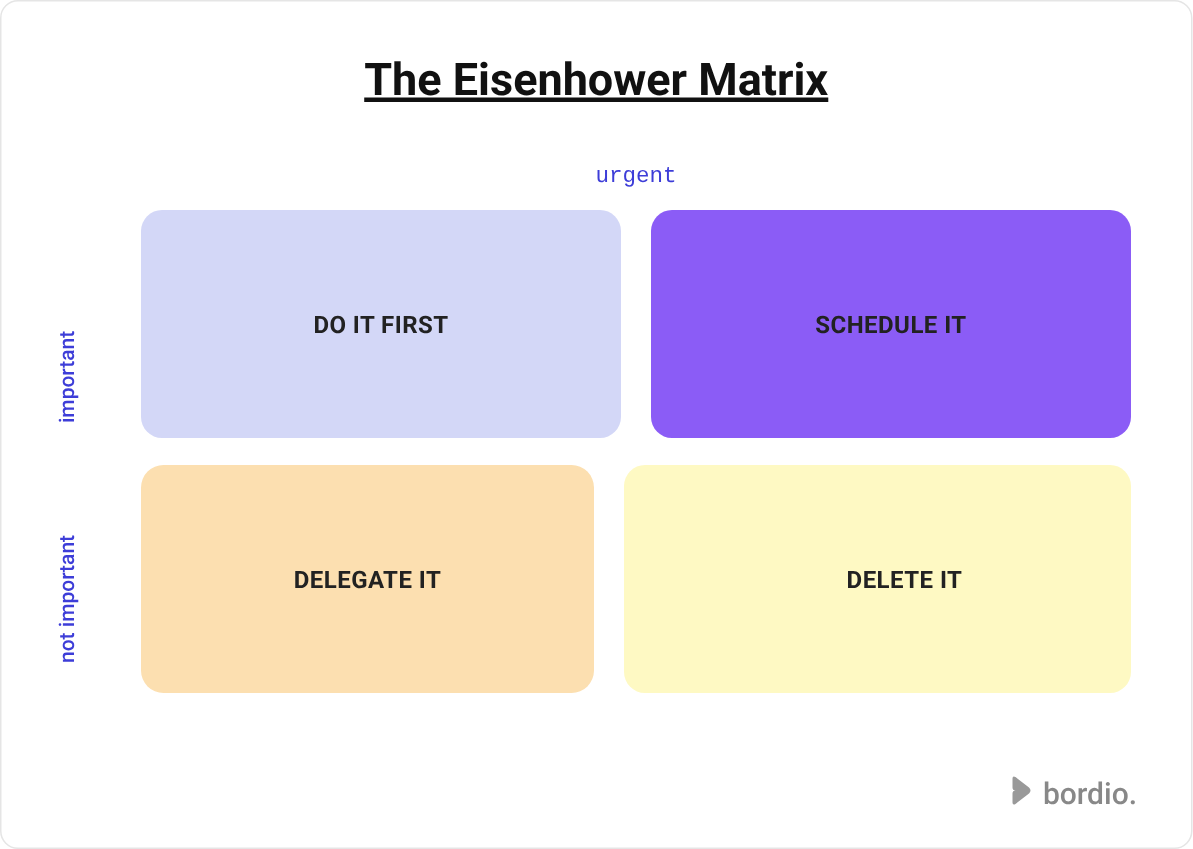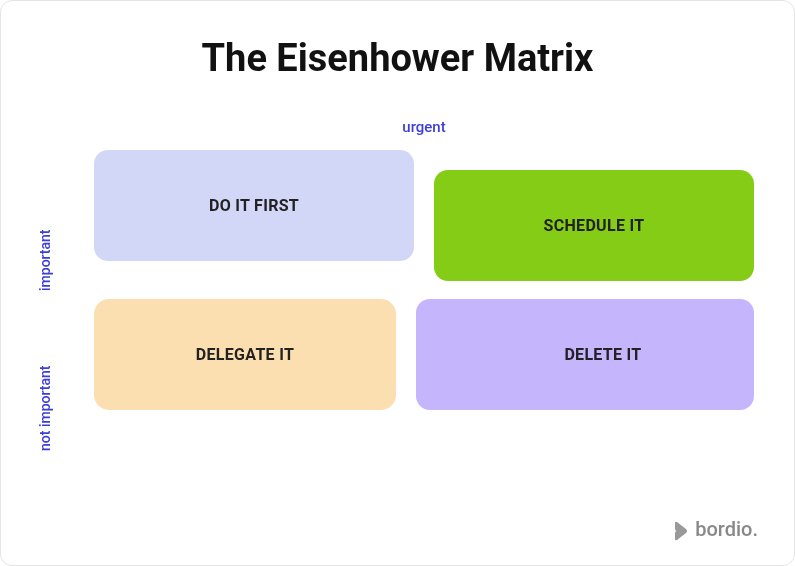--- a/index.html
+++ b/index.html
@@ -11,88 +11,90 @@
       font-family: -apple-system, BlinkMacSystemFont, 'Segoe UI', Roboto, Arial, sans-serif;
       background: #fff;
       width: 795px;
       height: 566px;
       position: relative;
       border: 1px solid #e5e5e5;
       border-radius: 12px;
     }
     .title {
       text-align: center;
-      font-size: 38px;
+      font-size: 30px;
       font-weight: 700;
       color: #111;
       margin-top: 35px;
       margin-bottom: 38px;
+      text-decoration: underline;
     }
     .matrix-wrap {
       position: relative;
       padding-left: 60px;
       padding-right: 40px;
     }
     .col-headers {
       display: flex;
       gap: 20px;
       margin-left: 33px;
       margin-bottom: 14px;
+      font-family: Liberation Mono, monospace;
     }
     .col-header {
       flex: 1;
       text-align: center;
       color: #3d3dd8;
       font-size: 15px;
       font-weight: 500;
     }
     .rows {
       display: flex;
       flex-direction: column;
       gap: 18px;
       margin-left: 33px;
     }
     .row {
       display: flex;
       gap: 20px;
     }
     .cell {
       flex: 1;
-      height: 111px;
+      height: 152px;
       border-radius: 14px;
       display: flex;
       align-items: center;
       justify-content: center;
       font-size: 16px;
       font-weight: 700;
       color: #222;
       letter-spacing: 0.3px;
     }
     .cell-do { background: #d3d7f7; }
-    .cell-schedule { background: #84cc16; margin-top: 20px; }
+    .cell-schedule { background: #8b5cf6; }
     .cell-delegate { background: #fcdfb0; border-radius: 15px; }
-    .cell-delete { background: #c4b5fd; padding-left: 36px; }
+    .cell-delete { background: #fef9c3; padding-left: 36px; }
     .row-label {
       position: absolute;
       left: 44px;
       color: #3d3dd8;
       font-size: 14px;
       font-weight: 500;
       transform: rotate(-90deg);
       transform-origin: left center;
       white-space: nowrap;
     }
     .row-label-1 { top: 165px; }
     .row-label-2 { top: 325px; }
     .brand {
       position: absolute;
       bottom: 24px;
       right: 36px;
       display: flex;
-      align-items: flex-end;
+      align-items: flex-start;
       gap: 6px;
       color: #888;
       font-size: 20px;
       font-weight: 500;
     }
     .brand-icon {
       width: 16px;
       height: 20px;
       display: inline-block;
     }

